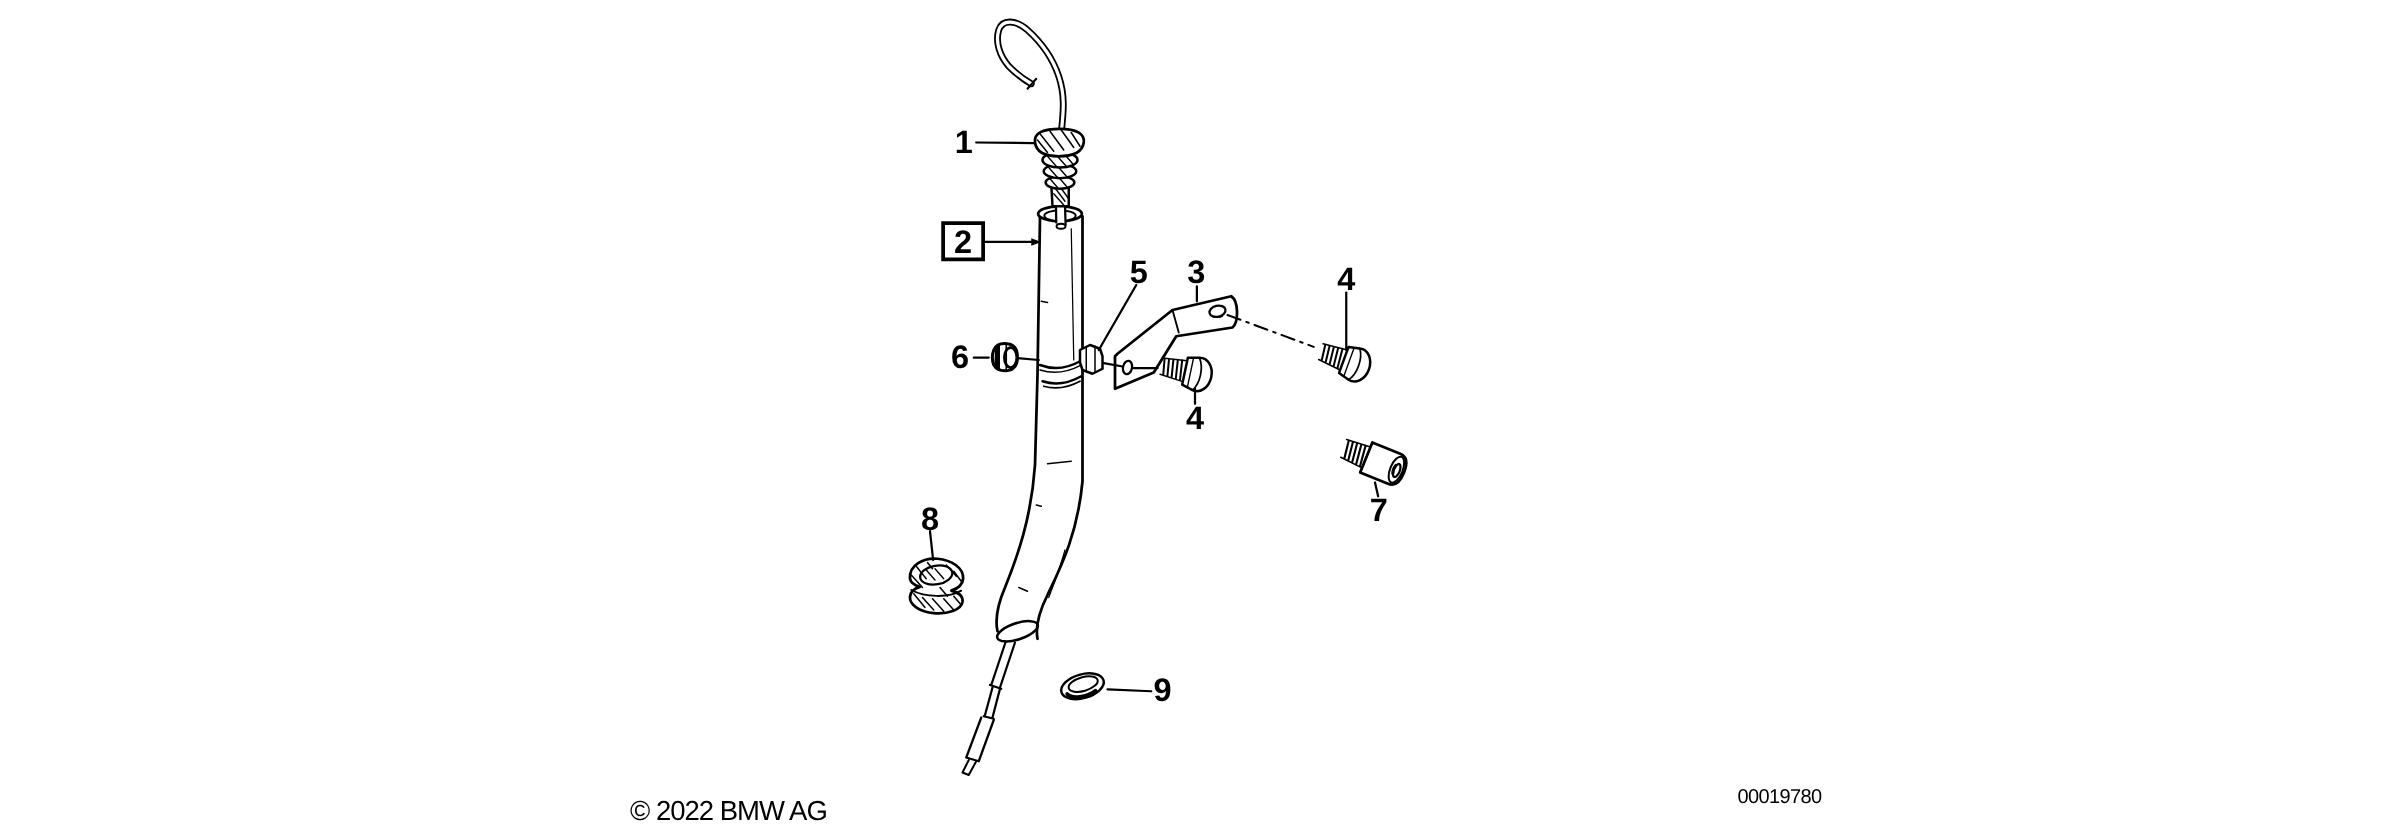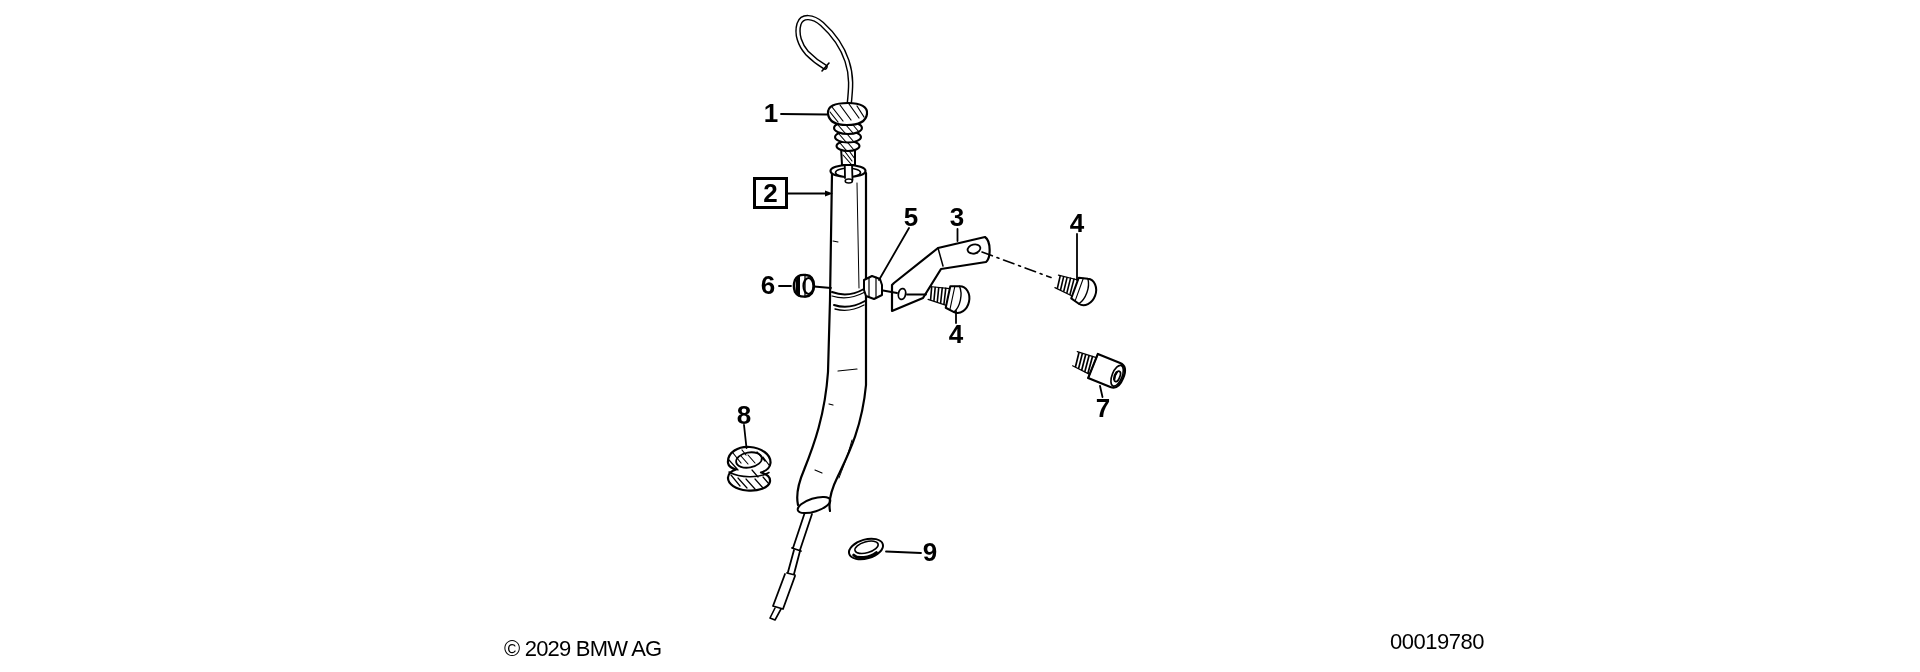--- a/index.html
+++ b/index.html
@@ -15,21 +15,21 @@
   }
   .callout-box{
     position:absolute;box-sizing:border-box;border:3px solid #000;
     display:flex;align-items:center;justify-content:center;background:#fff;
   }
   .callout-box .box-label{font-weight:bold;font-size:26px;line-height:1;color:#000;}
   .copyright{
     position:absolute;left:504px;top:636px;font-size:22px;letter-spacing:-0.8px;color:#000;
   }
   .doc-number{
-    position:absolute;left:1390px;top:629px;font-size:22px;letter-spacing:-0.5px;color:#000;
+    position:absolute;left:1390px;top:629px;font-size:16px;letter-spacing:-0.5px;color:#000;
   }
 </style>
 </head>
 <body>
 
 <div class="canvas">
 
   <svg class="artwork" width="1920" height="672" viewBox="0 0 1920 672">
     <g stroke="#000" fill="none" stroke-linecap="round" stroke-linejoin="round">
 
@@ -169,16 +169,16 @@
   </div>
   <div class="callout" style="left:957px;top:217px">3</div>
   <div class="callout" style="left:1077px;top:223px">4</div>
   <div class="callout" style="left:956px;top:334px">4</div>
   <div class="callout" style="left:911px;top:217px">5</div>
   <div class="callout" style="left:768px;top:285px">6</div>
   <div class="callout" style="left:1103px;top:408px">7</div>
   <div class="callout" style="left:744px;top:415px">8</div>
   <div class="callout" style="left:930px;top:552px">9</div>
 
-  <div class="copyright">© 2029 BMW AG</div>
+  <div class="copyright">© 2022 BMW AG</div>
   <div class="doc-number">00019780</div>
 
 </div>
 
 </body></html>

